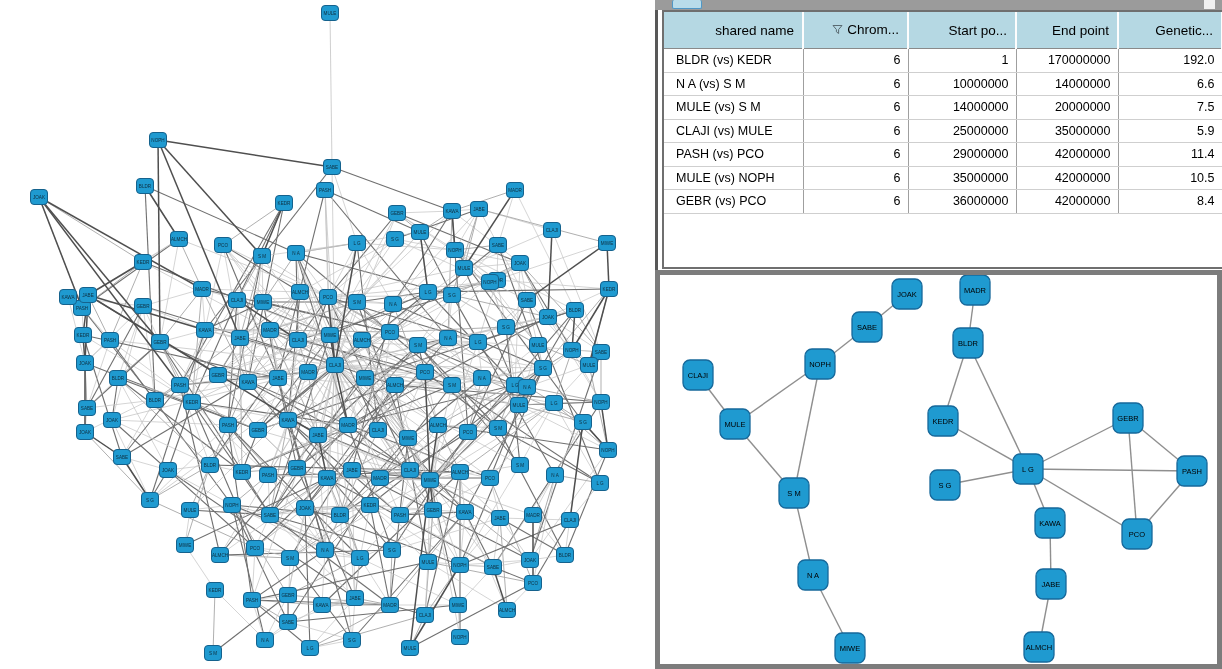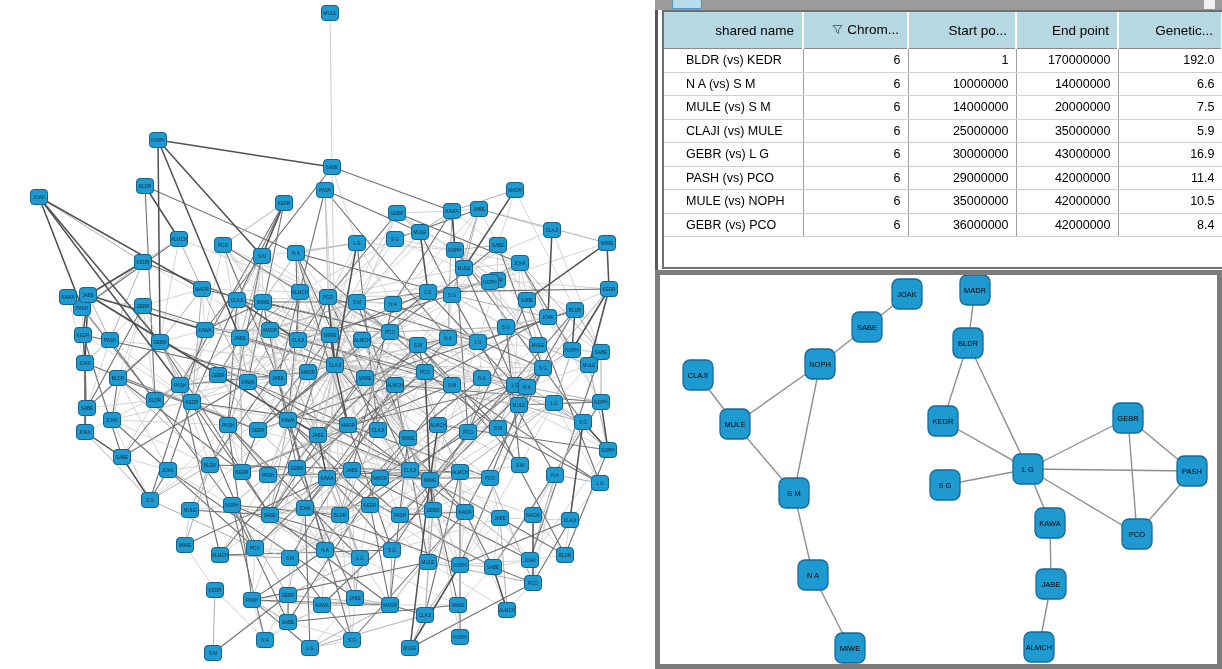--- a/index.html
+++ b/index.html
@@ -17,21 +17,21 @@
        border:2px solid #6f6f6f;border-right:none;overflow:hidden;}
   table{border-collapse:collapse;table-layout:fixed;width:558px;color:#000;}
   th{background:#b5d8e3;height:36px;font-weight:normal;font-size:13.5px;text-align:right;
      padding:0 8px;border-right:2px solid #fdfdfd;border-bottom:1px solid #8a8a8a;
      overflow:hidden;white-space:nowrap;}
   th.col2{text-align:right;padding-left:27px;}
   th .fun{display:inline-block;vertical-align:-1px;margin-right:4px;}
   td{height:22.5px;font-size:12.5px;text-align:right;padding:0 7px;
      border-right:1px solid #9f9f9f;border-bottom:1px solid #cfcfcf;
      overflow:hidden;white-space:nowrap;background:#fff;}
-  td.first{text-align:left;padding-left:22px;}
+  td.first{text-align:left;padding-left:12px;}
   .right-bottom{position:absolute;left:655px;top:270px;width:567px;height:399px;
      box-sizing:border-box;border:5px solid #7c7c7c;background:#fff;}
   .right-bottom svg{display:block;width:557px;height:389px;}
 </style>
 </head>
 <body>
 
 <div class="left-panel">
   <svg id="main-net" viewBox="0 0 655 669">
       <g>
@@ -1536,27 +1536,20 @@
             <td>7.5</td>
           </tr>
           <tr>
             <td class="first">CLAJI (vs) MULE</td>
             <td>6</td>
             <td>25000000</td>
             <td>35000000</td>
             <td>5.9</td>
           </tr>
           <tr>
-            <td class="first">GEBR (vs) L G</td>
-            <td>6</td>
-            <td>30000000</td>
-            <td>43000000</td>
-            <td>16.9</td>
-          </tr>
-          <tr>
             <td class="first">PASH (vs) PCO</td>
             <td>6</td>
             <td>29000000</td>
             <td>42000000</td>
             <td>11.4</td>
           </tr>
           <tr>
             <td class="first">MULE (vs) NOPH</td>
             <td>6</td>
             <td>35000000</td>

